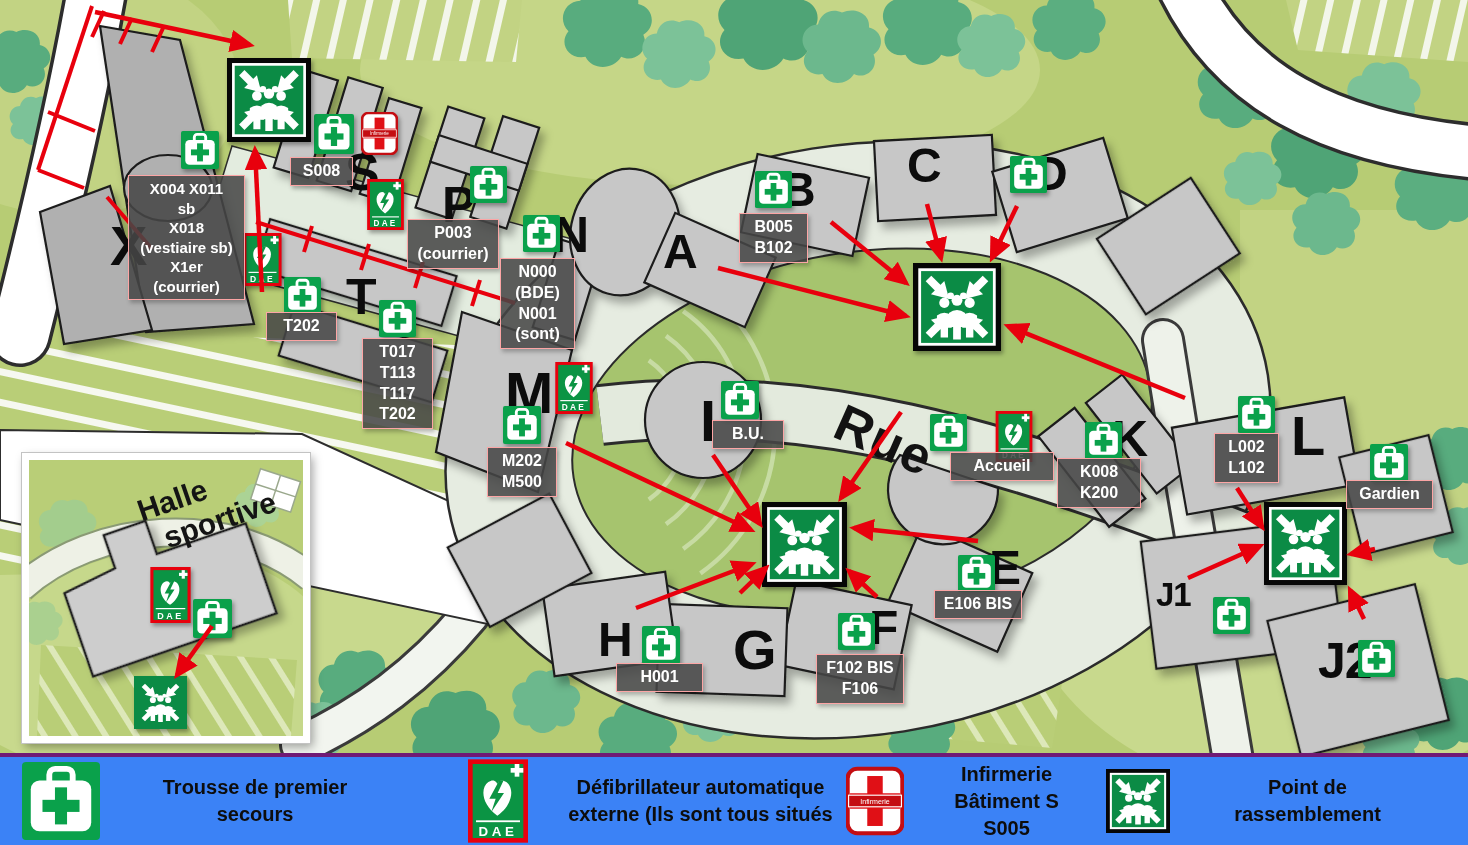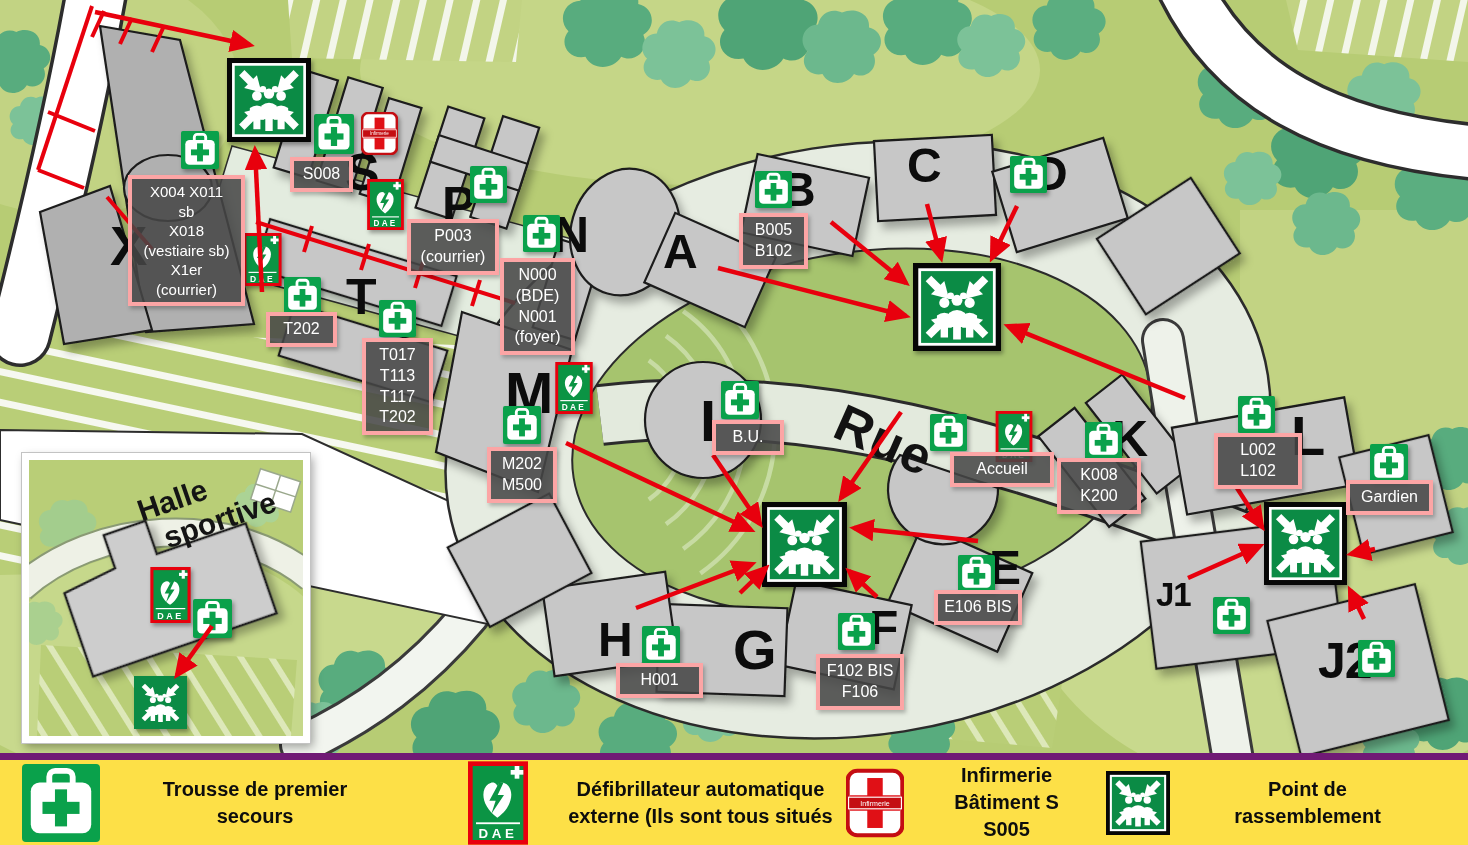--- a/index.html
+++ b/index.html
@@ -7,33 +7,33 @@
   body{font-family:"Liberation Sans",sans-serif}
   #stage{position:relative;width:1468px;height:845px;overflow:hidden;background:#fff}
   #map{position:absolute;left:0;top:0;width:1468px;height:753px;overflow:hidden}
   #map-bg{position:absolute;left:0;top:0;z-index:1}
   .layer{position:absolute;left:0;top:0;width:1468px;height:753px;pointer-events:none}
   #letter-layer{z-index:9}
   #icon-layer{z-index:10}
   #red-svg{z-index:11}
   #label-layer{z-index:12}
   .bletter{position:absolute;font-weight:700;color:#0c0c0c;line-height:1;letter-spacing:-1px;white-space:nowrap}
-  .room-label{position:absolute;background:rgba(70,70,70,.87);border:4px solid #fca5a5;color:#fff;
-    font-weight:400;font-size:16px;line-height:1.3;text-align:center;padding:3px 2px;
+  .room-label{position:absolute;background:rgba(70,70,70,.87);border:1px solid #fca5a5;color:#fff;
+    font-weight:700;font-size:16px;line-height:1.3;text-align:center;padding:3px 2px;
     box-shadow:2px 3px 4px rgba(0,0,0,.25)}
   .mic{position:absolute;filter:drop-shadow(2px 3px 2px rgba(0,0,0,.35));overflow:visible}
   .rue{position:absolute;left:850px;top:392px;font-size:52px;font-weight:700;color:#121212;
     transform:rotate(24deg);transform-origin:left top;z-index:9;letter-spacing:1px}
   #inset{position:absolute;left:22px;top:453px;width:288px;height:290px;border:7px solid #fff;
     box-shadow:0 0 0 1px #c3c3c3,3px 4px 9px rgba(0,0,0,.35);z-index:8;background:#b9ce77;overflow:hidden}
   .halle{position:absolute;left:104px;top:36px;transform:rotate(-19deg);transform-origin:left top;
     font-weight:700;font-size:30px;line-height:1.12;color:#141414;z-index:9;white-space:nowrap}
   .halle .l2{margin-left:16px}
-  #legend{position:absolute;left:0;top:753px;width:1468px;height:92px;background:#fde047;
-    border-top:7px solid #701a75;z-index:20}
+  #legend{position:absolute;left:0;top:753px;width:1468px;height:92px;background:#3b82f6;
+    border-top:4px solid #701a75;z-index:20}
   .lg-item{position:absolute;top:0;height:100%;display:flex;align-items:center}
   .lg-text{font-weight:700;font-size:20px;line-height:1.35;color:#0d0d0d;text-align:center}
   .lg-icon{flex:none}
 </style>
 </head>
 <body>
 
 <div id="stage">
 
   <div id="map">
@@ -468,21 +468,21 @@
           <div>S008</div>
         </div>
         <div class="room-label" style="left: 407px; top: 219px; width: 92px; font-size: 16px;">
           <div>P003</div>
           <div>(courrier)</div>
         </div>
         <div class="room-label" style="left: 500px; top: 258px; width: 75px; font-size: 16px;">
           <div>N000</div>
           <div>(BDE)</div>
           <div>N001</div>
-          <div>(foyer)</div>
+          <div>(sont)</div>
         </div>
         <div class="room-label" style="left: 266px; top: 312px; width: 71px; font-size: 16px;">
           <div>T202</div>
         </div>
         <div class="room-label" style="left: 362px; top: 338px; width: 71px; font-size: 16px;">
           <div>T017</div>
           <div>T113</div>
           <div>T117</div>
           <div>T202</div>
         </div>
@@ -497,21 +497,21 @@
         <div class="room-label" style="left: 712px; top: 420px; width: 72px; font-size: 16px;">
           <div>B.U.</div>
         </div>
         <div class="room-label" style="left: 906px; top: 452px; width: 104px; font-size: 16px; margin-left: 44px;">
           <div>Accueil</div>
         </div>
         <div class="room-label" style="left: 1057px; top: 458px; width: 84px; font-size: 16px;">
           <div>K008</div>
           <div>K200</div>
         </div>
-        <div class="room-label" style="left: 1214px; top: 433px; width: 88px; font-size: 16px;">
+        <div class="room-label" style="left: 1214px; top: 433px; width: 65px; font-size: 16px;">
           <div>L002</div>
           <div>L102</div>
         </div>
         <div class="room-label" style="left: 1346px; top: 480px; width: 87px; font-size: 16px;">
           <div>Gardien</div>
         </div>
         <div class="room-label" style="left: 934px; top: 590px; width: 88px; font-size: 16px;">
           <div>E106 BIS</div>
         </div>
         <div class="room-label" style="left: 816px; top: 654px; width: 88px; font-size: 16px;">

